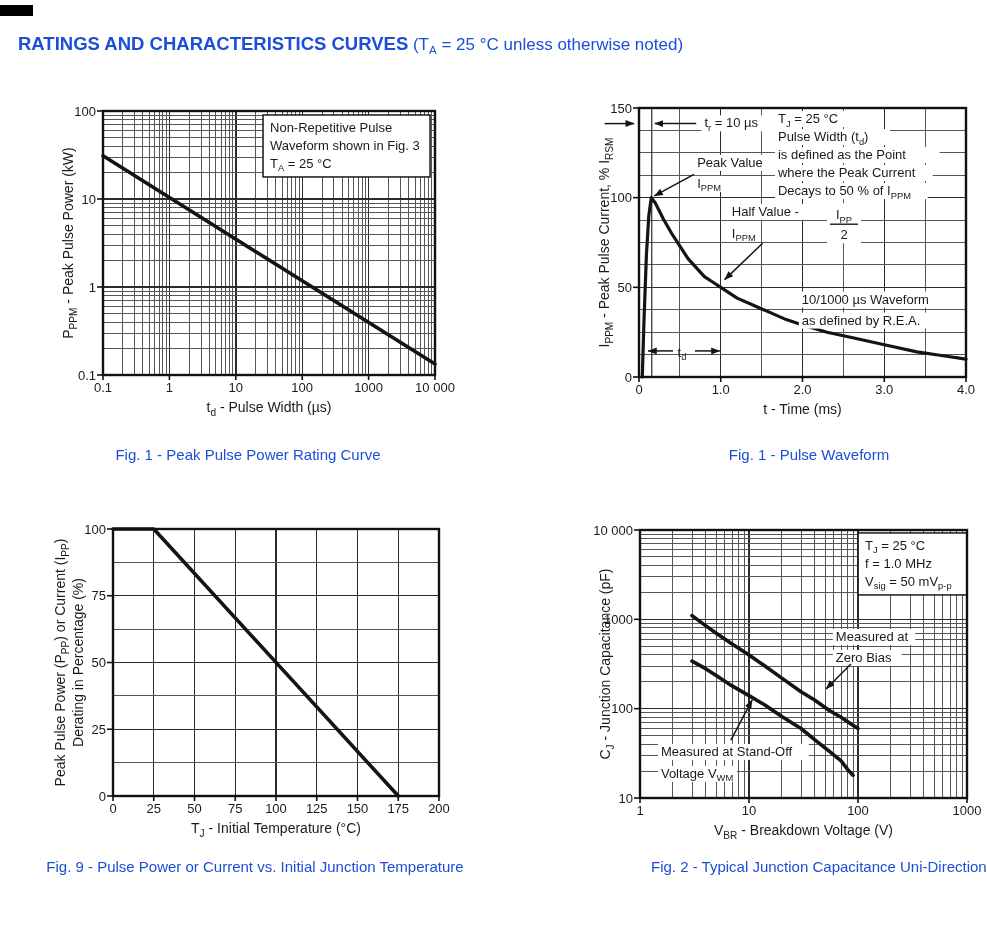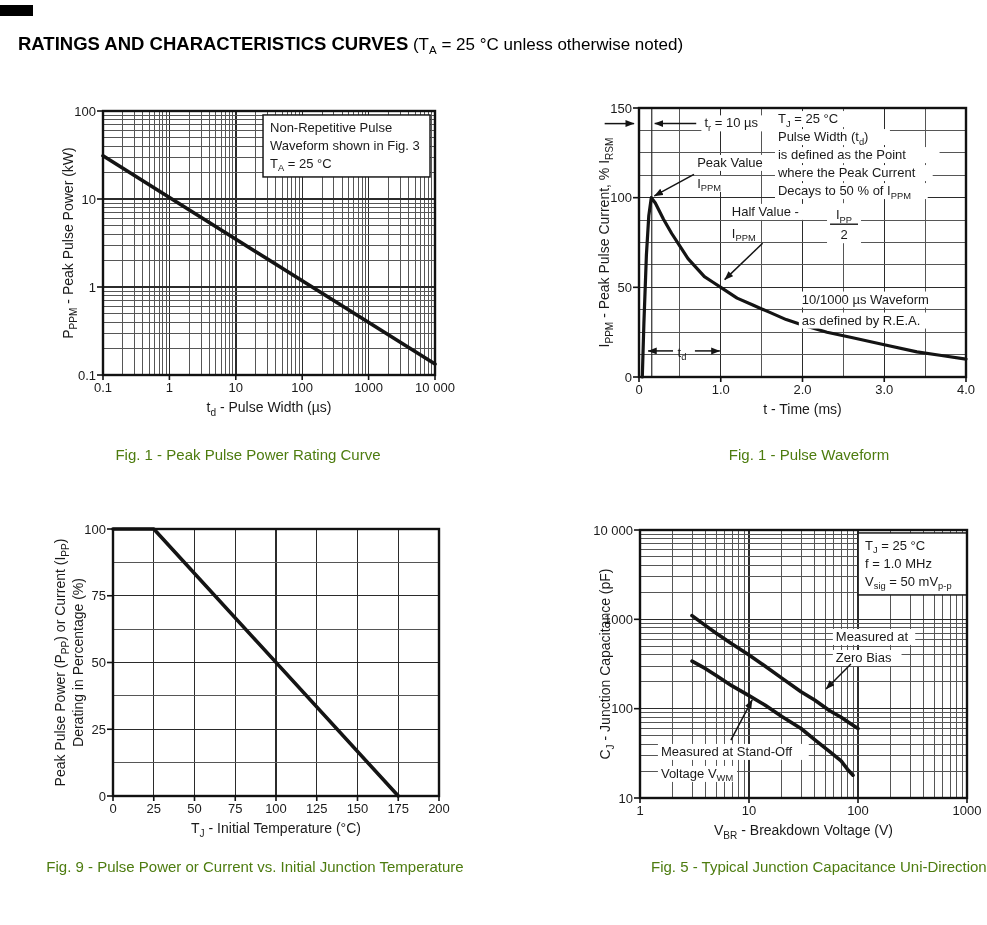--- a/index.html
+++ b/index.html
@@ -1,27 +1,27 @@
 <!DOCTYPE html>
 <html><head>
 <meta charset="utf-8">
 <style>
   html,body{margin:0;padding:0}
   body{width:987px;height:925px;background:#fff;overflow:hidden;position:relative;
        font-family:"Liberation Sans","DejaVu Sans",sans-serif;color:#1a1a1a}
   .corner-mark{position:absolute;left:0;top:5px;width:33px;height:11px;background:#000}
-  .page-title{position:absolute;left:18px;top:33px;margin:0;font-size:18.5px;font-weight:700;white-space:nowrap;color:#000000}
+  .page-title{position:absolute;left:18px;top:33px;margin:0;font-size:18.5px;font-weight:700;white-space:nowrap;color:#1d4ed8}
   .page-title .title-cond{font-weight:400;font-size:17px}
   sub{font-size:.68em}
   .chart{position:absolute}
   #fig1{left:45px;top:88px;width:435px;height:340px}
   #fig3{left:585px;top:85px;width:402px;height:345px}
   #fig2{left:40px;top:505px;width:440px;height:345px}
   #fig4{left:580px;top:505px;width:407px;height:345px}
-  .caption{position:absolute;font-size:15px;white-space:nowrap;color:#4d7c0f}
+  .caption{position:absolute;font-size:15px;white-space:nowrap;color:#1d4ed8}
   .cap-fig1{left:248px;top:446px;transform:translateX(-50%)}
   .cap-fig3{left:809px;top:446px;transform:translateX(-50%)}
   .cap-fig2{left:255px;top:858px;transform:translateX(-50%)}
   .cap-fig4{left:651px;top:858px}
 </style>
 </head>
 <body>
 
 <div class="page">
   <div class="corner-mark"></div>
@@ -398,14 +398,14 @@
           <line x1="54" y1="293" x2="60" y2="293" stroke="#111" stroke-width="1.6"></line>
           <text x="53" y="297.5" font-size="13" text-anchor="end" fill="#1a1a1a"><tspan>10</tspan></text>
         </g>
         <text x="223.5" y="330" font-size="14" text-anchor="middle" fill="#1a1a1a"><tspan>V</tspan><tspan font-size="10.08" dy="3.5">BR</tspan><tspan dy="-3.5"> - Breakdown Voltage (V)</tspan></text>
         <text x="30" y="159" font-size="14" text-anchor="middle" fill="#1a1a1a" transform="rotate(-90 30 159)"><tspan>C</tspan><tspan font-size="10.08" dy="3.5">J</tspan><tspan dy="-3.5"> - Junction Capacitance (pF)</tspan></text>
       </svg></div>
 
   <div class="caption cap-fig1">Fig. 1 - Peak Pulse Power Rating Curve</div>
   <div class="caption cap-fig3">Fig. 1 - Pulse Waveform</div>
   <div class="caption cap-fig2">Fig. 9 - Pulse Power or Current vs. Initial Junction Temperature</div>
-  <div class="caption cap-fig4">Fig. 5 - Typical Junction Capacitance Uni-Direction</div>
+  <div class="caption cap-fig4">Fig. 2 - Typical Junction Capacitance Uni-Direction</div>
 </div>
 
 </body></html>

